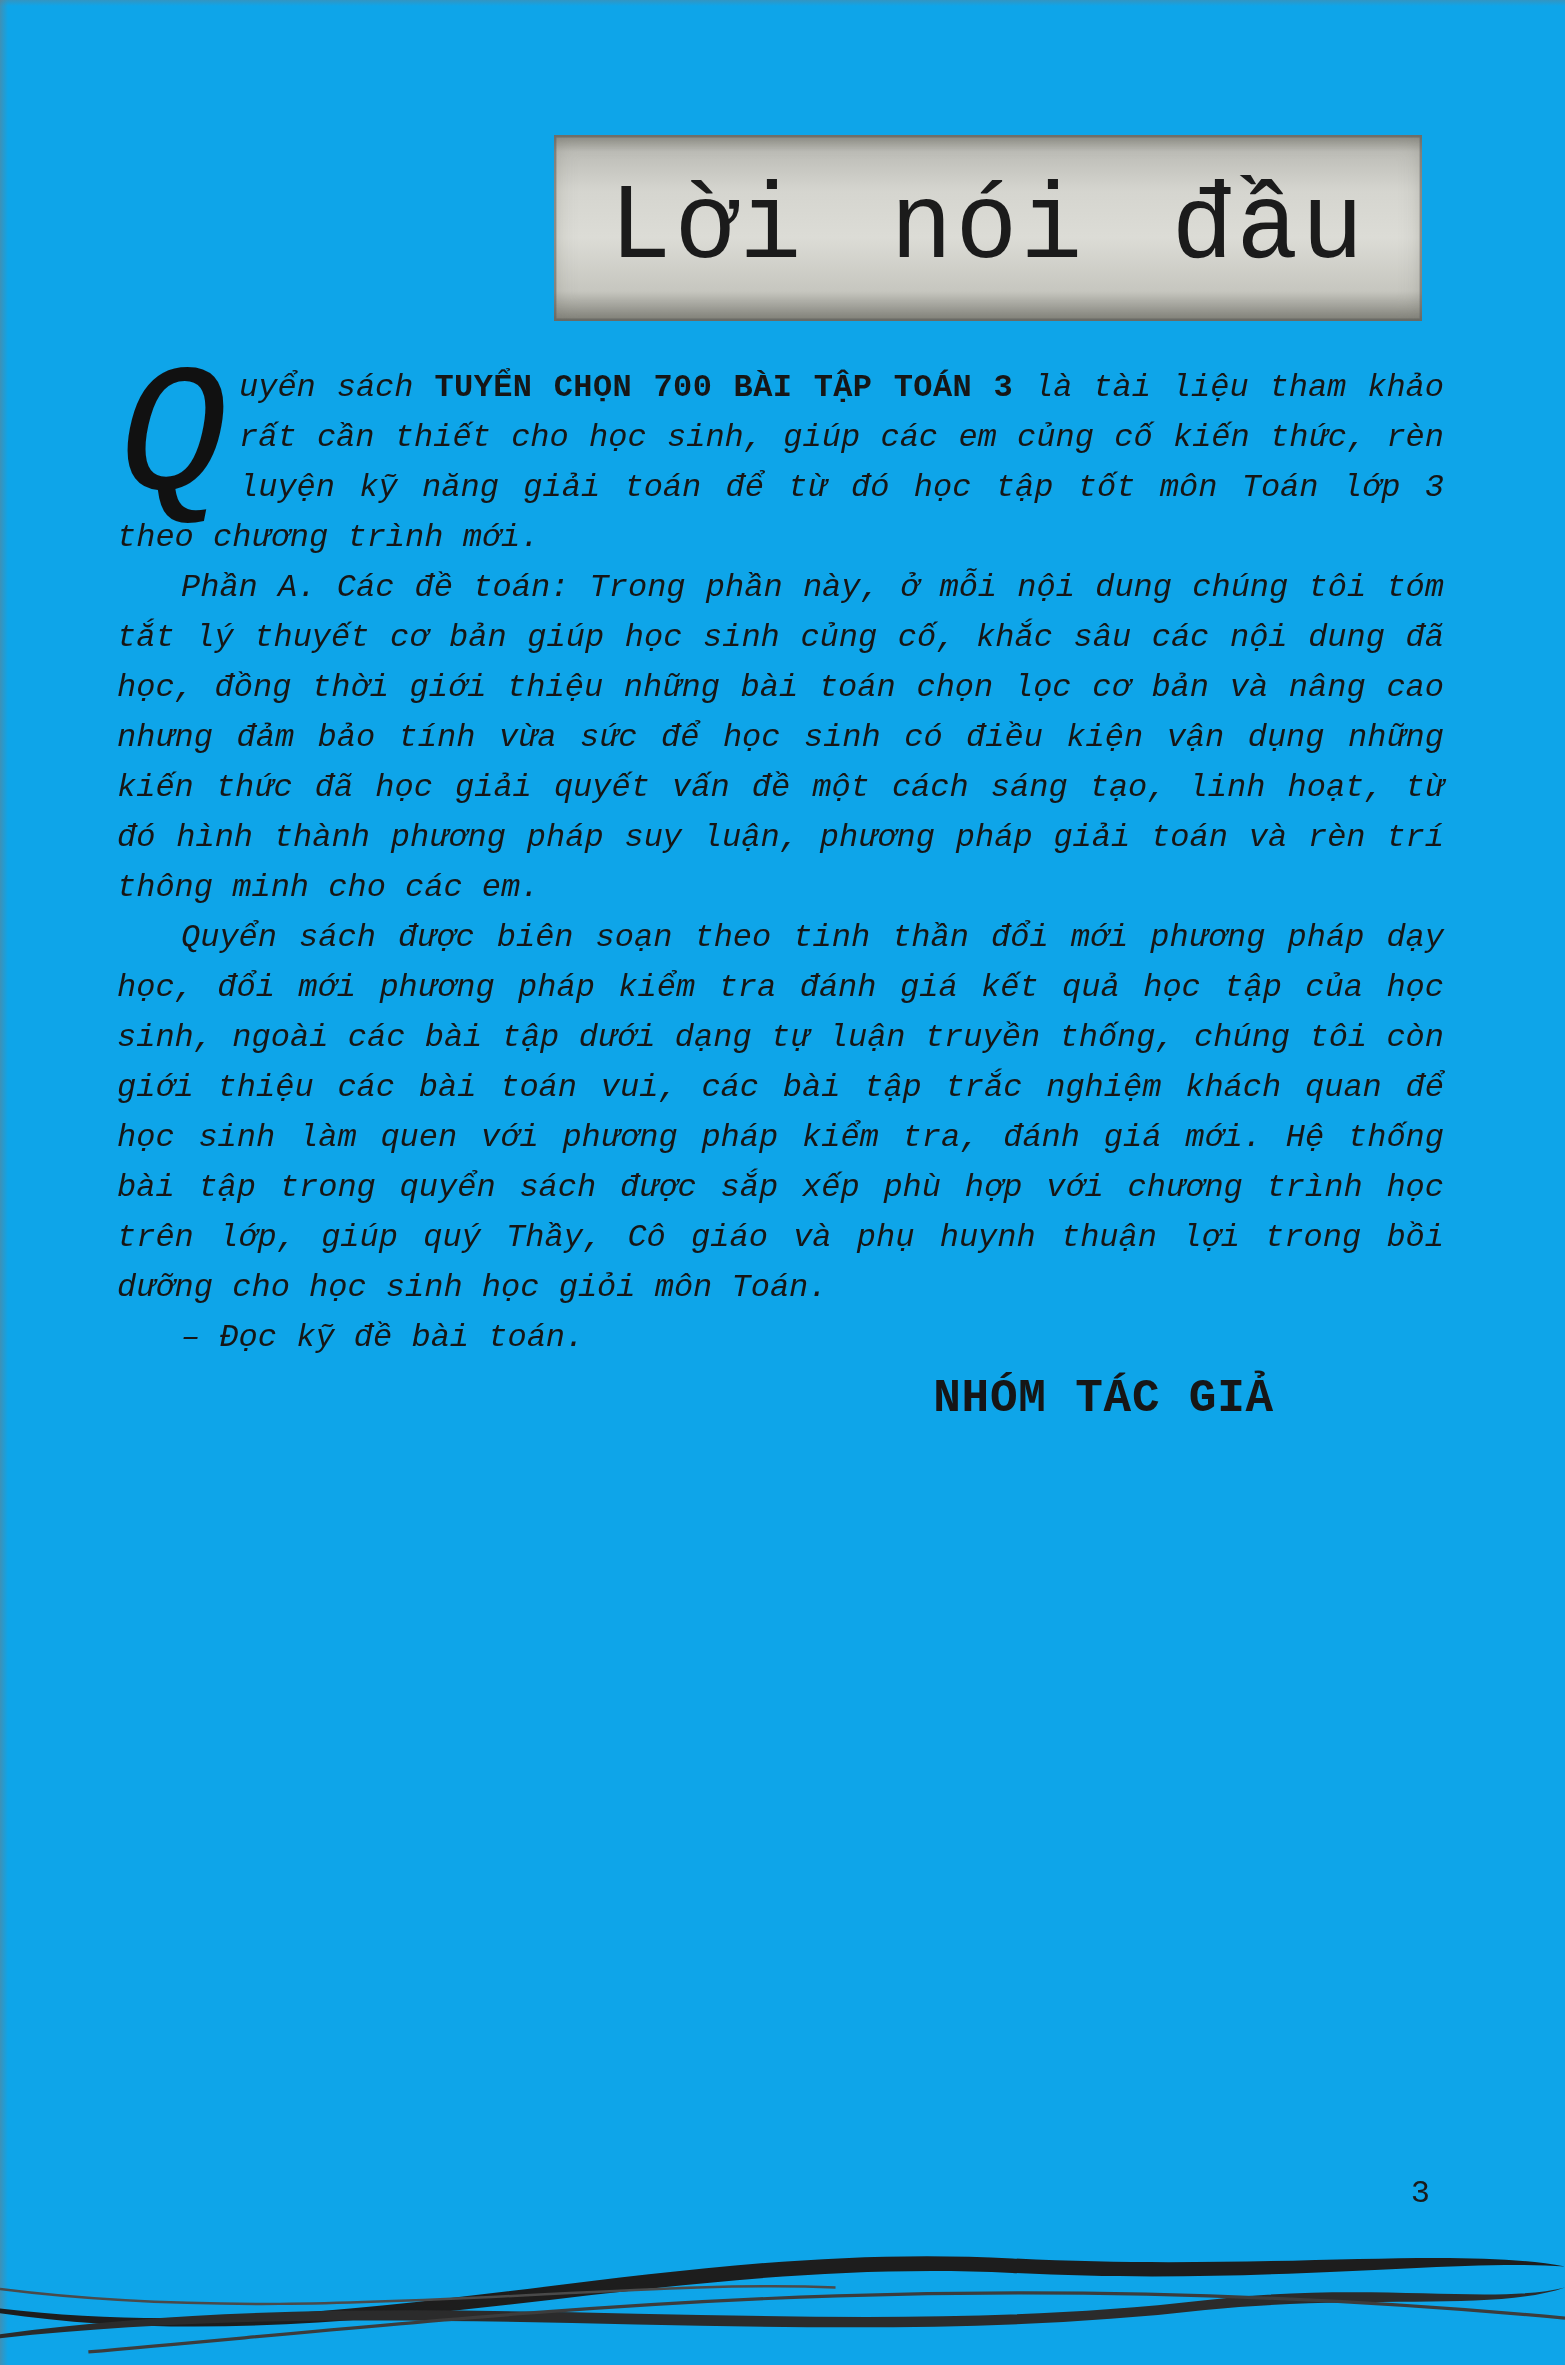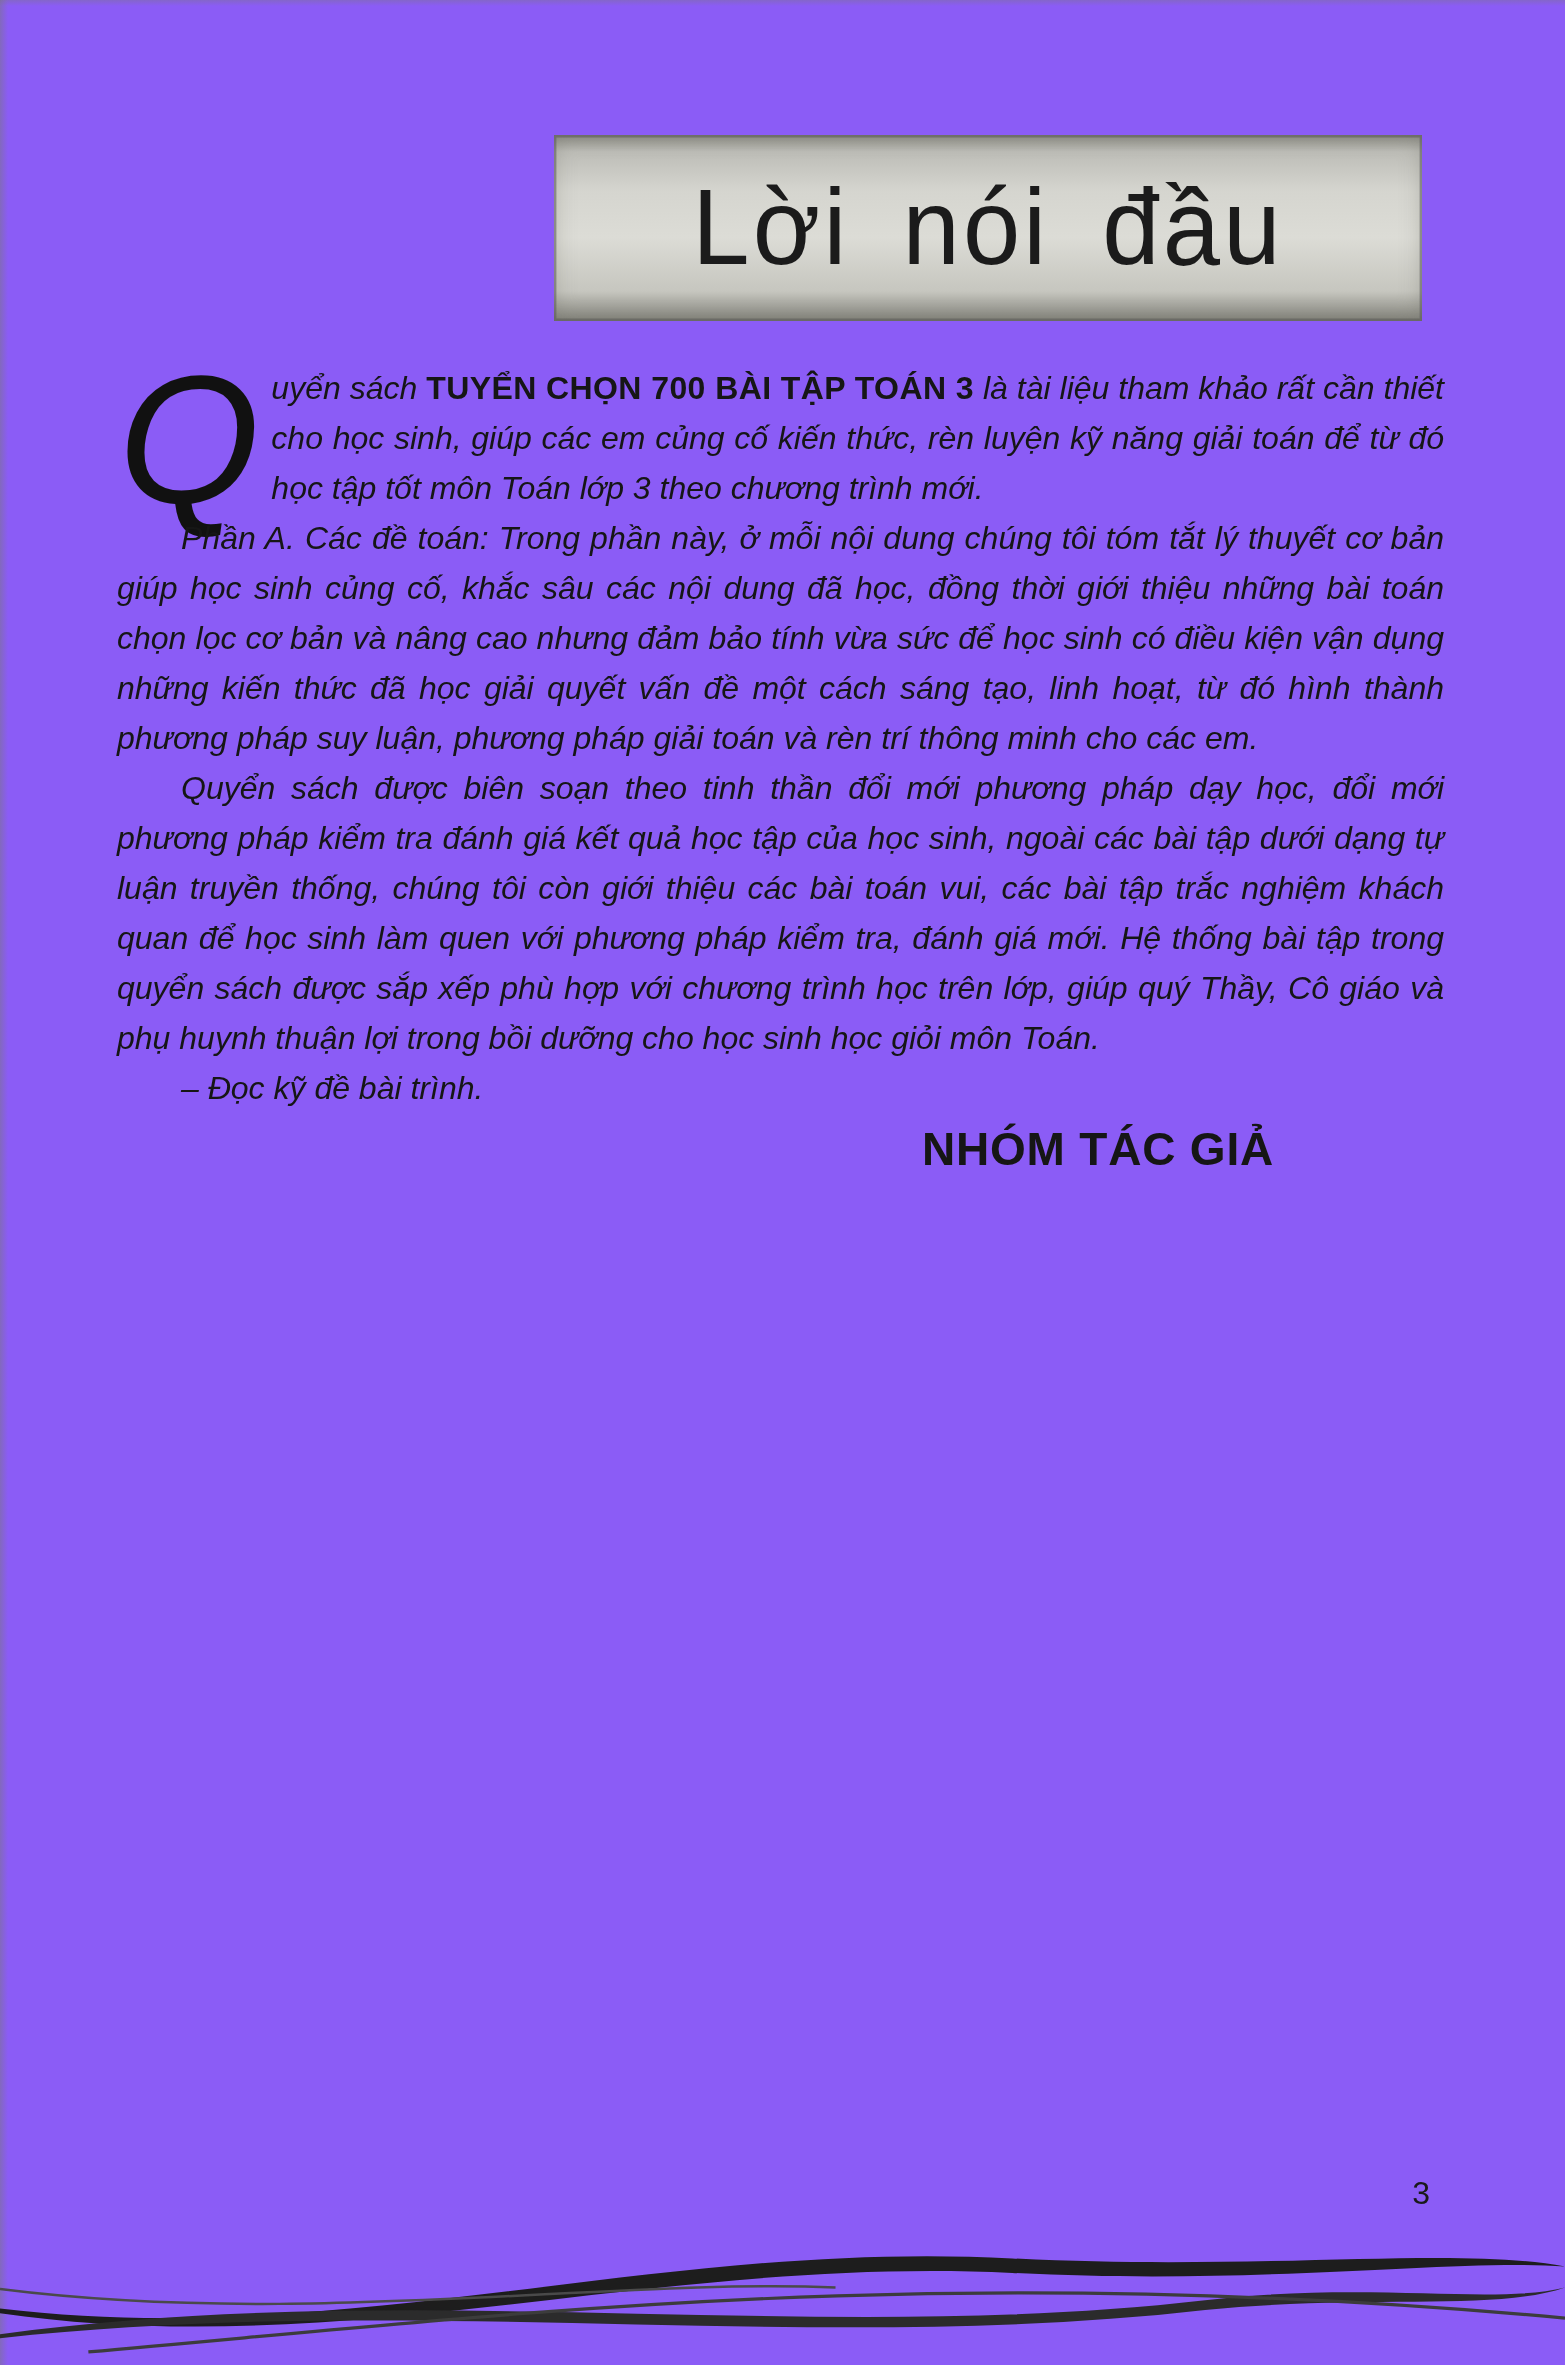--- a/index.html
+++ b/index.html
@@ -5,23 +5,23 @@
   html, body {
     margin: 0;
     padding: 0;
     background: #e9e9e9;
   }
   .page {
     position: relative;
     width: 1565px;
     height: 2366px;
     margin: 0 auto;
-    background: #8b5cf6;
+    background: #0ea5e9;
     overflow: hidden;
-    font-family: Liberation Sans, sans-serif;
+    font-family: Liberation Mono, monospace;
     color: #161616;
   }
   
   .page::before {
     content: "";
     position: absolute;
     left: 0; top: 0; bottom: 0;
     width: 8px;
     background: linear-gradient(90deg, rgba(120,120,120,.45), rgba(120,120,120,0));
     pointer-events: none;
@@ -130,21 +130,21 @@
 
 
     <p class="para indent">
       <span class="part-label">Phần A. Các đề toán:</span><span> Trong phần này, ở mỗi nội dung chúng tôi tóm tắt lý thuyết cơ bản giúp học sinh củng cố, khắc sâu các nội dung đã học, đồng thời giới thiệu những bài toán chọn lọc cơ bản và nâng cao nhưng đảm bảo tính vừa sức để học sinh có điều kiện vận dụng những kiến thức đã học giải quyết vấn đề một cách sáng tạo, linh hoạt, từ đó hình thành phương pháp suy luận, phương pháp giải toán và rèn trí thông minh cho các em.</span>
     </p>
 
 
     <p class="para indent">Quyển sách được biên soạn theo tinh thần đổi mới phương pháp dạy học, đổi mới phương pháp kiểm tra đánh giá kết quả học tập của học sinh, ngoài các bài tập dưới dạng tự luận truyền thống, chúng tôi còn giới thiệu các bài toán vui, các bài tập trắc nghiệm khách quan để học sinh làm quen với phương pháp kiểm tra, đánh giá mới. Hệ thống bài tập trong quyển sách được sắp xếp phù hợp với chương trình học trên lớp, giúp quý Thầy, Cô giáo và phụ huynh thuận lợi trong bồi dưỡng cho học sinh học giỏi môn Toán.</p>
 
 
-    <p class="para step">– Đọc kỹ đề bài trình.</p>
+    <p class="para step">– Đọc kỹ đề bài toán.</p>
 
 
     <p class="signature">NHÓM TÁC GIẢ</p>
   </div>
 
   <div class="page-number">3</div>
 
   <svg class="swoosh" viewBox="0 0 1948 160" preserveAspectRatio="none" aria-hidden="true">
     <path d="M0,96 C430,148 820,10 1260,34 C1570,50 1810,18 1948,44
              C1810,34 1570,68 1260,52 C820,30 430,164 0,102 Z" fill="#1d1d1d"></path>

